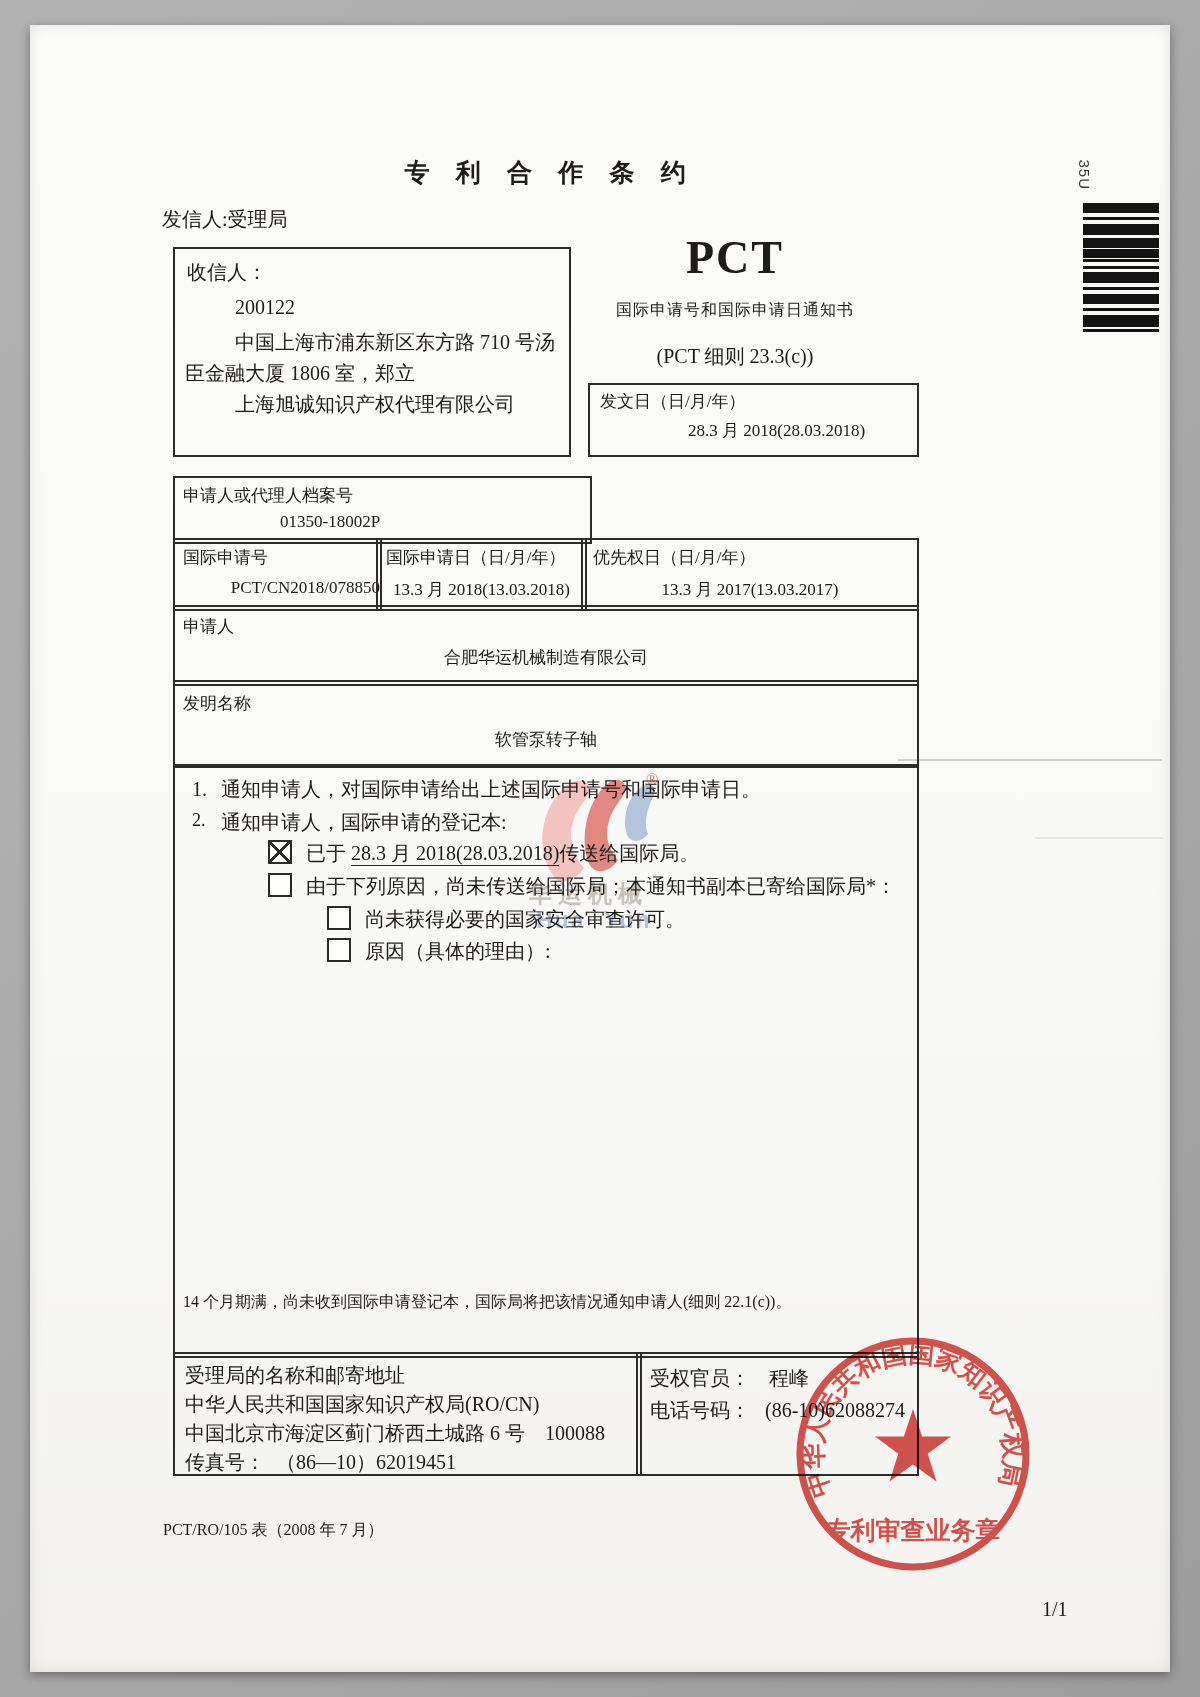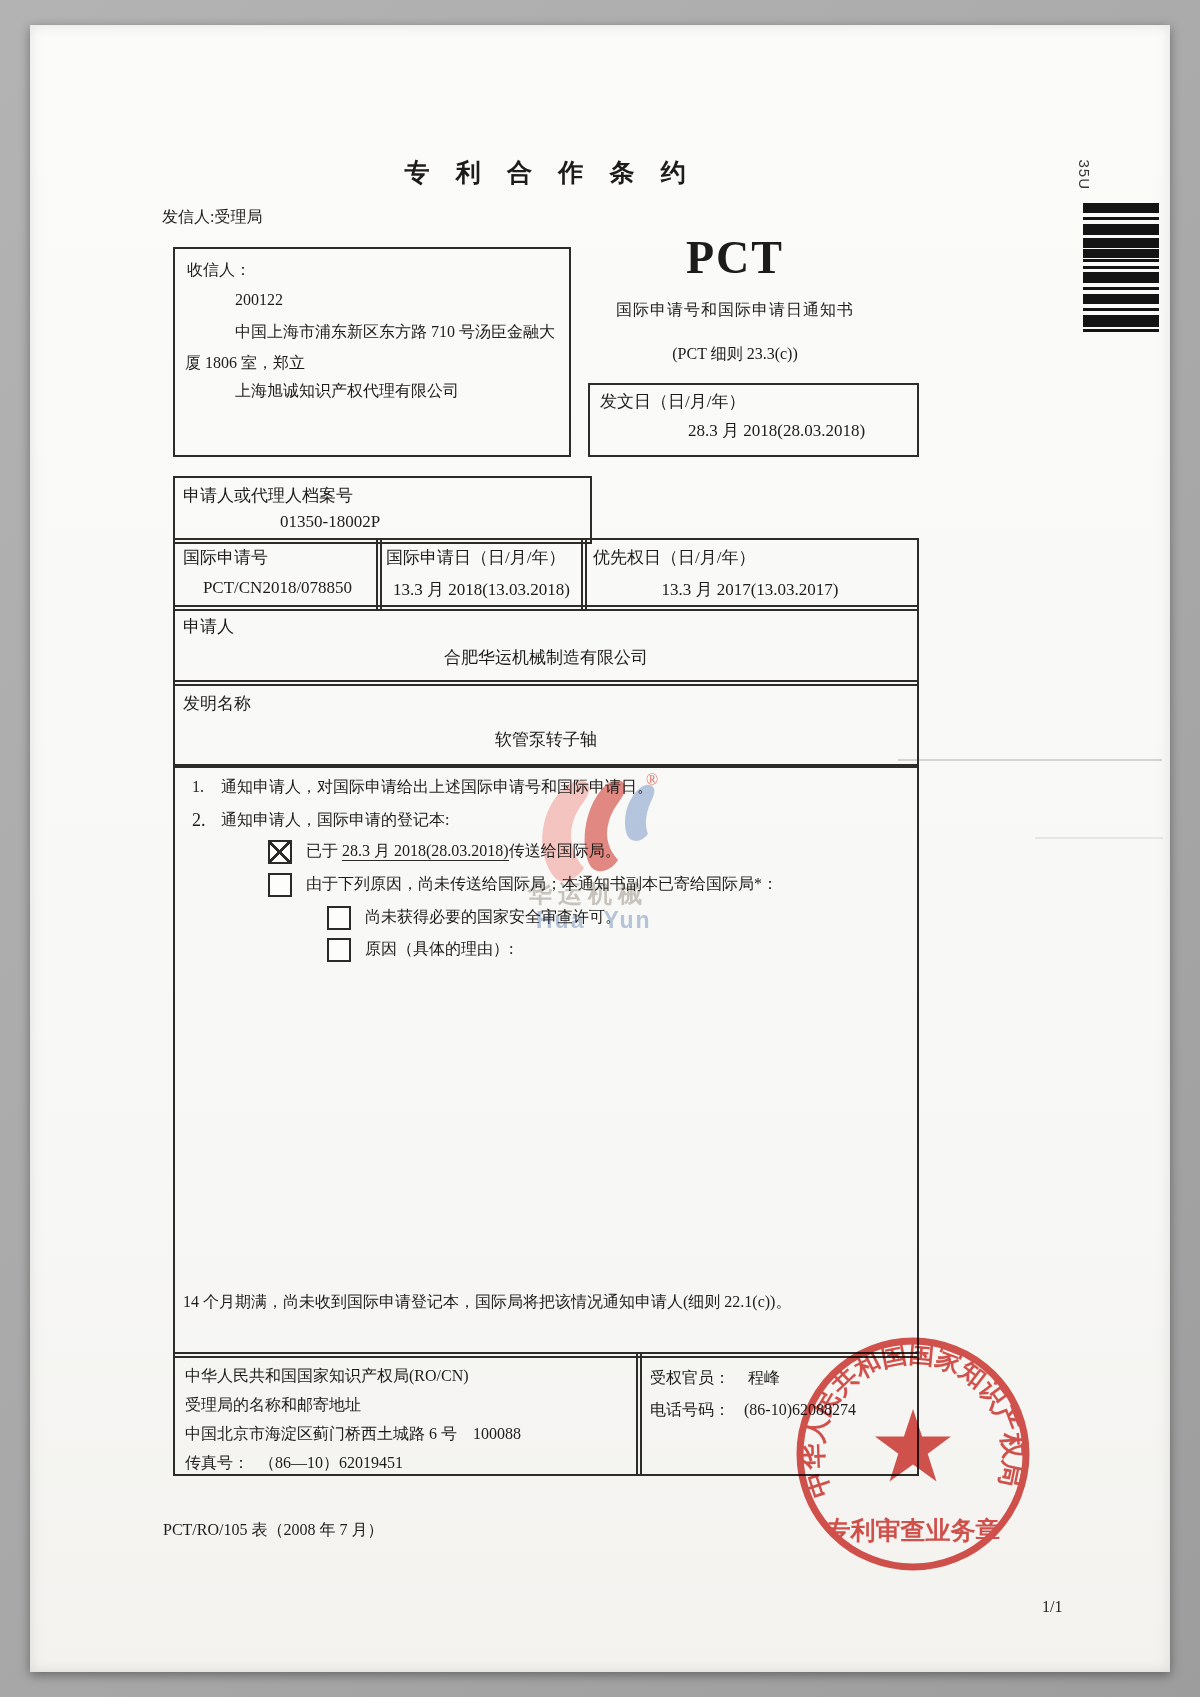--- a/index.html
+++ b/index.html
@@ -10,21 +10,21 @@
     color:#1e1c1a;
     position:relative;overflow:hidden;
   }
   .page{
     position:absolute;left:30px;top:25px;width:1140px;height:1647px;
     background:linear-gradient(180deg,#fbfbfa 0%,#f7f7f5 70%,#f3f2ef 100%);
     box-shadow:0 3px 10px rgba(0,0,0,.38), inset 0 0 14px rgba(0,0,0,.10);
   }
   .abs{position:absolute;}
   .box{position:absolute;border:2px solid #2e2c29;margin-left:18px;}
-  .t17{font-size:16px;line-height:1.35;}
+  .t17{font-size:20px;line-height:1.35;}
   .t16{font-size:16px;line-height:1.35;}
   .center{text-align:center;}
   .treaty-title{font-size:25px;font-weight:600;letter-spacing:1.05em;text-indent:1.05em;}
   .pct-big{font-size:46px;font-weight:700;letter-spacing:2px;}
   .notice-head{font-size:16px;font-weight:400;letter-spacing:1px;}
   .imp-notice{font-size:20px;font-weight:700;letter-spacing:.85em;text-indent:.85em;}
   .cb{position:absolute;width:20px;height:20px;border:2px solid #2b2a27;background:#fdfdfc;}
   .cb.checked{
     background-image:
       linear-gradient(to top right, transparent 45%, #2b2a27 45%, #2b2a27 55%, transparent 55%),
@@ -104,21 +104,21 @@
     <div class="row-value" style="padding:6px 0 0 98px;">28.3 月 2018(28.03.2018)</div>
   </div>
 
   <div class="box" style="left:125px;top:451px;width:415px;height:64px;">
     <div class="row-label" style="padding:6px 0 0 8px;">申请人或代理人档案号</div>
     <div class="row-value" style="padding:5px 0 0 105px;">01350-18002P</div>
   </div>
 
   <div class="box" style="left:125px;top:513px;width:205px;height:69px;">
     <div class="row-label" style="padding:6px 0 0 8px;">国际申请号</div>
-    <div class="row-value center" style="padding-top:9px;">PCT/CN2018/078850</div>
+    <div class="row-value center" style="padding-top:9px;text-align:right;">PCT/CN2018/078850</div>
   </div>
   <div class="box" style="left:328px;top:513px;width:207px;height:69px;">
     <div class="row-label" style="padding:6px 0 0 8px;">国际申请日（日/月/年）</div>
     <div class="row-value center" style="padding-top:9px;">13.3 月 2018(13.03.2018)</div>
   </div>
   <div class="box" style="left:533px;top:513px;width:334px;height:69px;">
     <div class="row-label" style="padding:6px 0 0 10px;">优先权日（日/月/年）</div>
     <div class="row-value center" style="padding-top:9px;">13.3 月 2017(13.03.2017)</div>
   </div>
 
@@ -153,22 +153,22 @@
     <span class="cb" style="left:152px;top:172px;"></span>
     <div class="abs t17" style="left:190px;top:172px;">原因（具体的理由）:</div>
 
     <div class="abs footnote" style="left:8px;top:521px;width:730px;">
       <div>14 个月期满，尚未收到国际申请登记本，国际局将把该情况通知申请人(细则 22.1(c))。</div>
     </div>
   </div>
 
   <div class="box" style="left:125px;top:1327px;width:465px;height:120px;">
     <div class="t17" style="padding:7px 0 0 10px;line-height:29px;">
+      <div>受理局的名称和邮寄地址</div>
       <div>中华人民共和国国家知识产权局(RO/CN)</div>
-      <div>受理局的名称和邮寄地址</div>
       <div>中国北京市海淀区蓟门桥西土城路 6 号　100088</div>
       <div>
         <span>传真号：</span>
         <span style="margin-left:6px;">（86—10）62019451</span>
       </div>
     </div>
   </div>
   <div class="box" style="left:588px;top:1327px;width:279px;height:120px;">
     <div class="t17" style="padding:8px 0 0 12px;line-height:32px;">
       <div>

